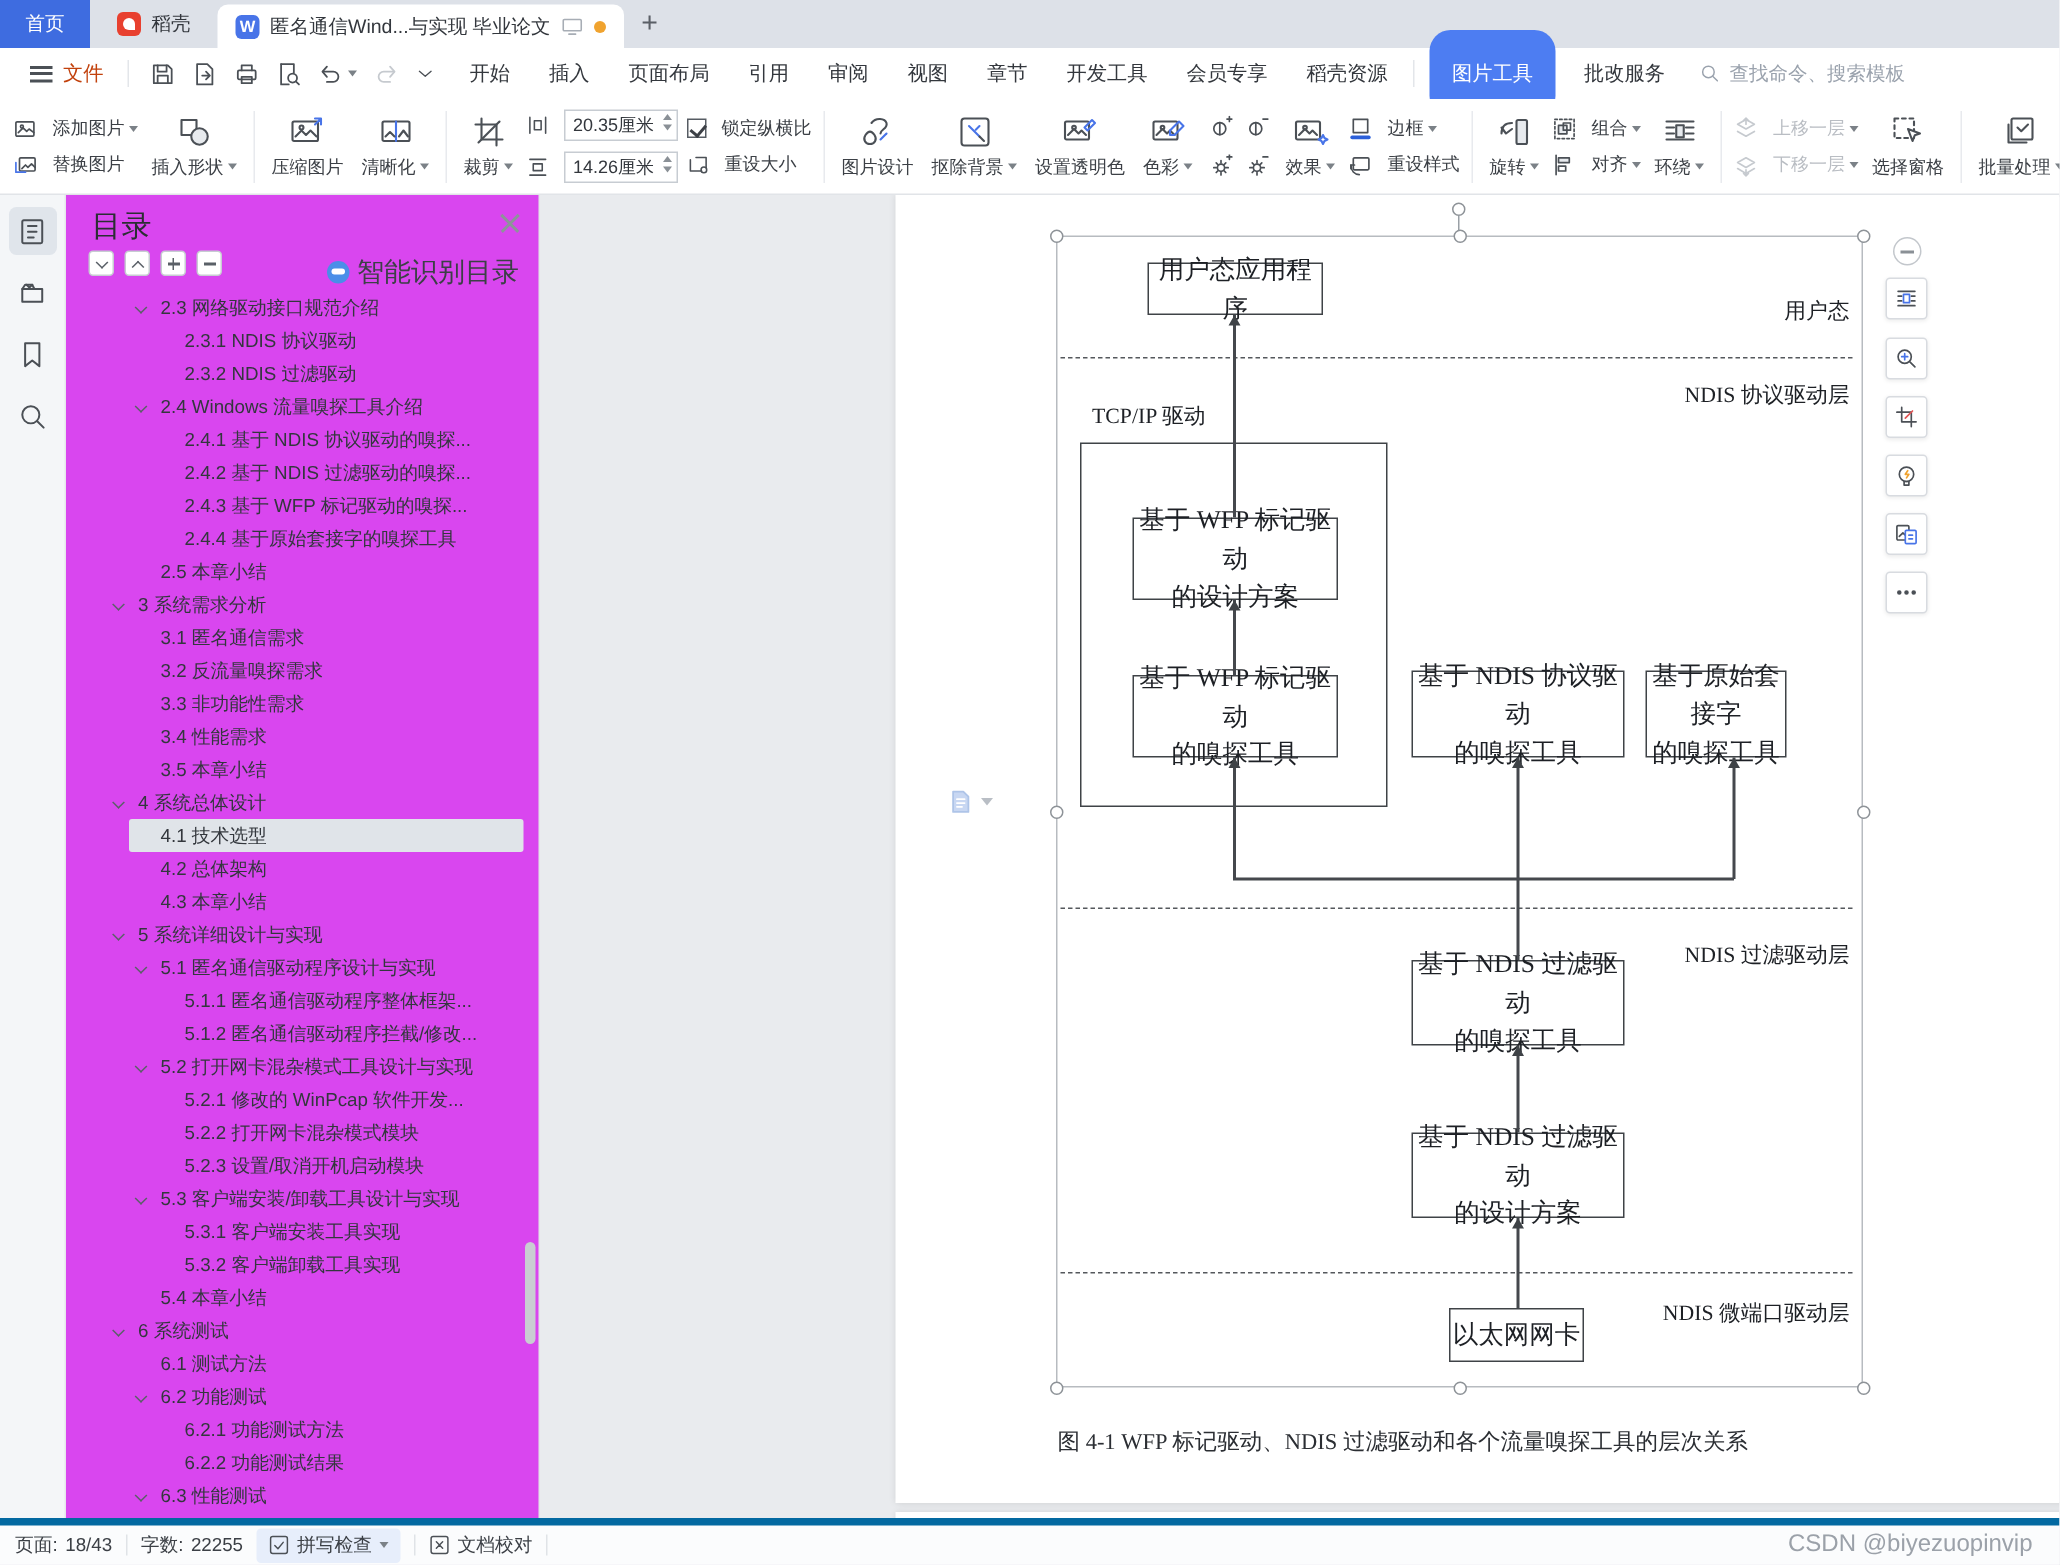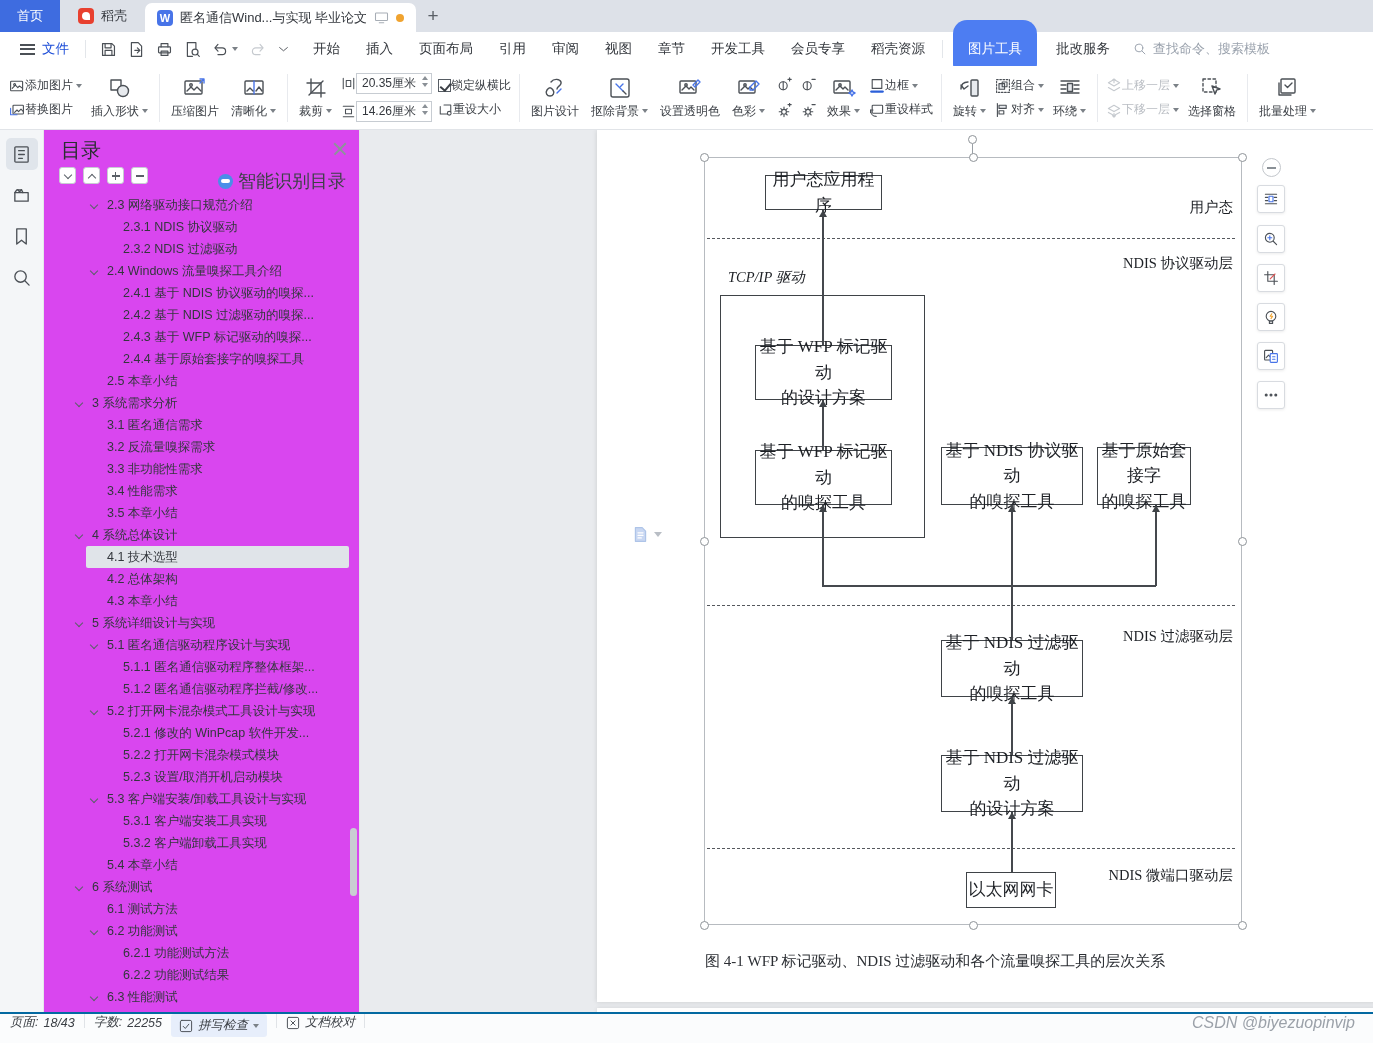--- a/index.html
+++ b/index.html
@@ -13,35 +13,35 @@
   .docer-logo { width:16px; height:16px; border-radius:4px; background:#e8402f; position:relative; }
   .docer-logo::after { content:""; position:absolute; left:4px; top:4px; width:8px; height:8px; border-radius:50% 50% 0 50%; background:#fff; }
   .tab-doc { background:#fff; border-radius:7px 7px 0 0; margin-top:3px; display:flex; align-items:center; gap:7px; padding:0 12px; max-width:320px; }
   .wps-logo { width:16px; height:16px; border-radius:4px; background:#4874e8; color:#fff; font-size:11px; font-weight:bold; display:flex; align-items:center; justify-content:center; }
   .doc-title { font-size:13px; color:#33373d; white-space:nowrap; }
   .dot { width:8px; height:8px; border-radius:50%; background:#f0a32f; }
   .tab-plus { width:34px; display:flex; align-items:center; justify-content:center; font-size:19px; color:#5a5f66; }
 
   
   .menubar { position:absolute; left:0; top:32px; width:100%; height:34px; background:#fff; display:flex; align-items:center; padding:0 8px; }
-  .file-btn { display:flex; align-items:center; gap:7px; padding:0 12px; font-size:13.5px; color:#1d4ed8; }
+  .file-btn { display:flex; align-items:center; gap:7px; padding:0 12px; font-size:13.5px; color:#c2410c; }
   .burger { width:15px; height:11px; border-top:2px solid #4b5056; border-bottom:2px solid #4b5056; position:relative; }
   .burger::after { content:""; position:absolute; left:0; top:2.5px; width:100%; height:2px; background:#4b5056; }
   .vsep { width:1px; height:18px; background:#e3e6ea; margin:0 4px; }
   .qicons { display:flex; align-items:center; gap:11px; padding:0 10px; }
   .qicons svg { display:block; }
   .menu-item { padding:0 13px; font-size:13.5px; color:#33373d; white-space:nowrap; cursor:default; }
   .pill { background:#4d7df2; color:#fff; border-radius:14px; padding:20px 15px; font-size:13.5px; margin:0 6px; white-space:nowrap; }
   .searchbox { display:flex; align-items:center; gap:6px; color:#9aa2ad; font-size:13px; margin-left:10px; white-space:nowrap; }
 
   
   .ribbon { position:absolute; left:0; top:66px; width:100%; height:64px; background:#fff; border-bottom:1px solid #e1e4e8; display:flex; align-items:center; padding:0 6px; }
   .rsep { width:1px; height:48px; background:#e8eaee; margin:0 5px; flex:none; }
   .rcol { display:flex; flex-direction:column; justify-content:center; gap:7px; padding:0 3px; flex:none; }
-  .rsmall { display:flex; align-items:center; gap:0; font-size:12px; color:#3c4046; white-space:nowrap; }
+  .rsmall { display:flex; align-items:center; gap:10px; font-size:12px; color:#3c4046; white-space:nowrap; }
   .rbig { display:flex; flex-direction:column; align-items:center; justify-content:center; gap:3px; padding:2px 6px; font-size:12px; color:#3c4046; white-space:nowrap; flex:none; }
   .rlabel { display:flex; align-items:center; gap:3px; }
   .caret { width:0; height:0; border-left:3.5px solid transparent; border-right:3.5px solid transparent; border-top:4px solid #7b8187; display:inline-block; }
   .gray , .gray .rlabel { color:#b9bdc3; }
   .gray svg * { stroke:#c6cacf !important; }
   .num-field { width:76px; height:21px; border:1px solid #c7ccd2; display:flex; align-items:center; font-size:12px; color:#33373d; padding:0 5px; position:relative; }
   .spin { position:absolute; right:3px; top:2px; display:flex; flex-direction:column; gap:3px; }
   .spin i { width:0; height:0; border-left:3.5px solid transparent; border-right:3.5px solid transparent; display:block; }
   .spin .up { border-bottom:4px solid #8a9096; }
   .spin .dn { border-top:4px solid #8a9096; }
@@ -98,21 +98,21 @@
   .selbox { position:absolute; left:107px; top:27px; width:538px; height:768px; border:1px solid #b7bbc0; pointer-events:none; }
   .hnd { position:absolute; width:9px; height:9px; border:1px solid #8e9398; background:#fff; border-radius:50%; }
   .caption { position:absolute; left:108px; top:822px; width:560px; font-family:"Liberation Serif","DejaVu Serif",serif; font-size:15px; color:#2b2e33; }
 
   
   .ftb-min { position:absolute; left:902px; top:28px; width:19px; height:19px; border:1px solid #c3c7cc; border-radius:50%; background:#fff; }
   .ftb-min::after { content:""; position:absolute; left:4px; top:8px; width:9px; height:1.5px; background:#8a9096; }
   .fbtn { position:absolute; left:897px; width:28px; height:28px; background:#fff; border:1px solid #d8dbe0; border-radius:3px; box-shadow:0 1px 3px rgba(0,0,0,.08); display:flex; align-items:center; justify-content:center; }
 
   
-  .statusbar { position:absolute; left:0; bottom:0; width:100%; height:31px; background:#fbfcfd; border-top:2px solid #0369a1; display:flex; align-items:flex-start; padding:0 10px; gap:9px; font-size:12.5px; color:#3c4046;font-style:italic; }
+  .statusbar { position:absolute; left:0; bottom:0; width:100%; height:31px; background:#fbfcfd; border-top:5px solid #0369a1; display:flex; align-items:center; padding:0 10px; gap:9px; font-size:12.5px; color:#3c4046; }
   .ssep { width:1px; height:14px; background:#e0e3e7; }
   .sitem { display:flex; align-items:center; gap:5px; white-space:nowrap; }
   .spell { background:#e7eefb; border-radius:3px; padding:3px 8px; }
   .watermark { margin-left:auto; color:#9ba1a9; font-size:16px; padding-right:8px; }
 
   svg.i { fill:none; stroke:#4b5056; stroke-width:1.4; stroke-linecap:round; stroke-linejoin:round; display:block; }
   svg.i .b { stroke:#4874e8; }
   svg.i .r { stroke:#e05555; } svg.i .y { stroke:#f0a32f; }
 </style>
 </head>
@@ -698,21 +698,21 @@
   <span class="tocsb"></span>
 </div>
 
 <div class="canvas">
   <div class="page">
 
     <div class="selbox"></div>
 
     <div class="dbox" style="left:168px;top:45px;width:117px;height:35px;">用户态应用程序</div>
     <div class="dbox" style="left:123px;top:165px;width:205px;height:243px;background:transparent;"></div>
-    <div class="dlabel" style="left:131px;top:138px;font-style:italic;">TCP/IP 驱动</div>
+    <div class="dlabel" style="left:131px;top:138px;">TCP/IP 驱动</div>
     <div class="dbox" style="left:158px;top:215px;width:137px;height:55px;">基于 WFP 标记驱动
 的设计方案</div>
     <div class="dbox" style="left:158px;top:320px;width:137px;height:55px;">基于 WFP 标记驱动
 的嗅探工具</div>
     <div class="dbox" style="left:344px;top:317px;width:142px;height:58px;">基于 NDIS 协议驱动
 的嗅探工具</div>
     <div class="dbox" style="left:500px;top:317px;width:94px;height:58px;">基于原始套接字
 的嗅探工具</div>
     <div class="dbox" style="left:344px;top:510px;width:142px;height:57px;">基于 NDIS 过滤驱动
 的嗅探工具</div>

